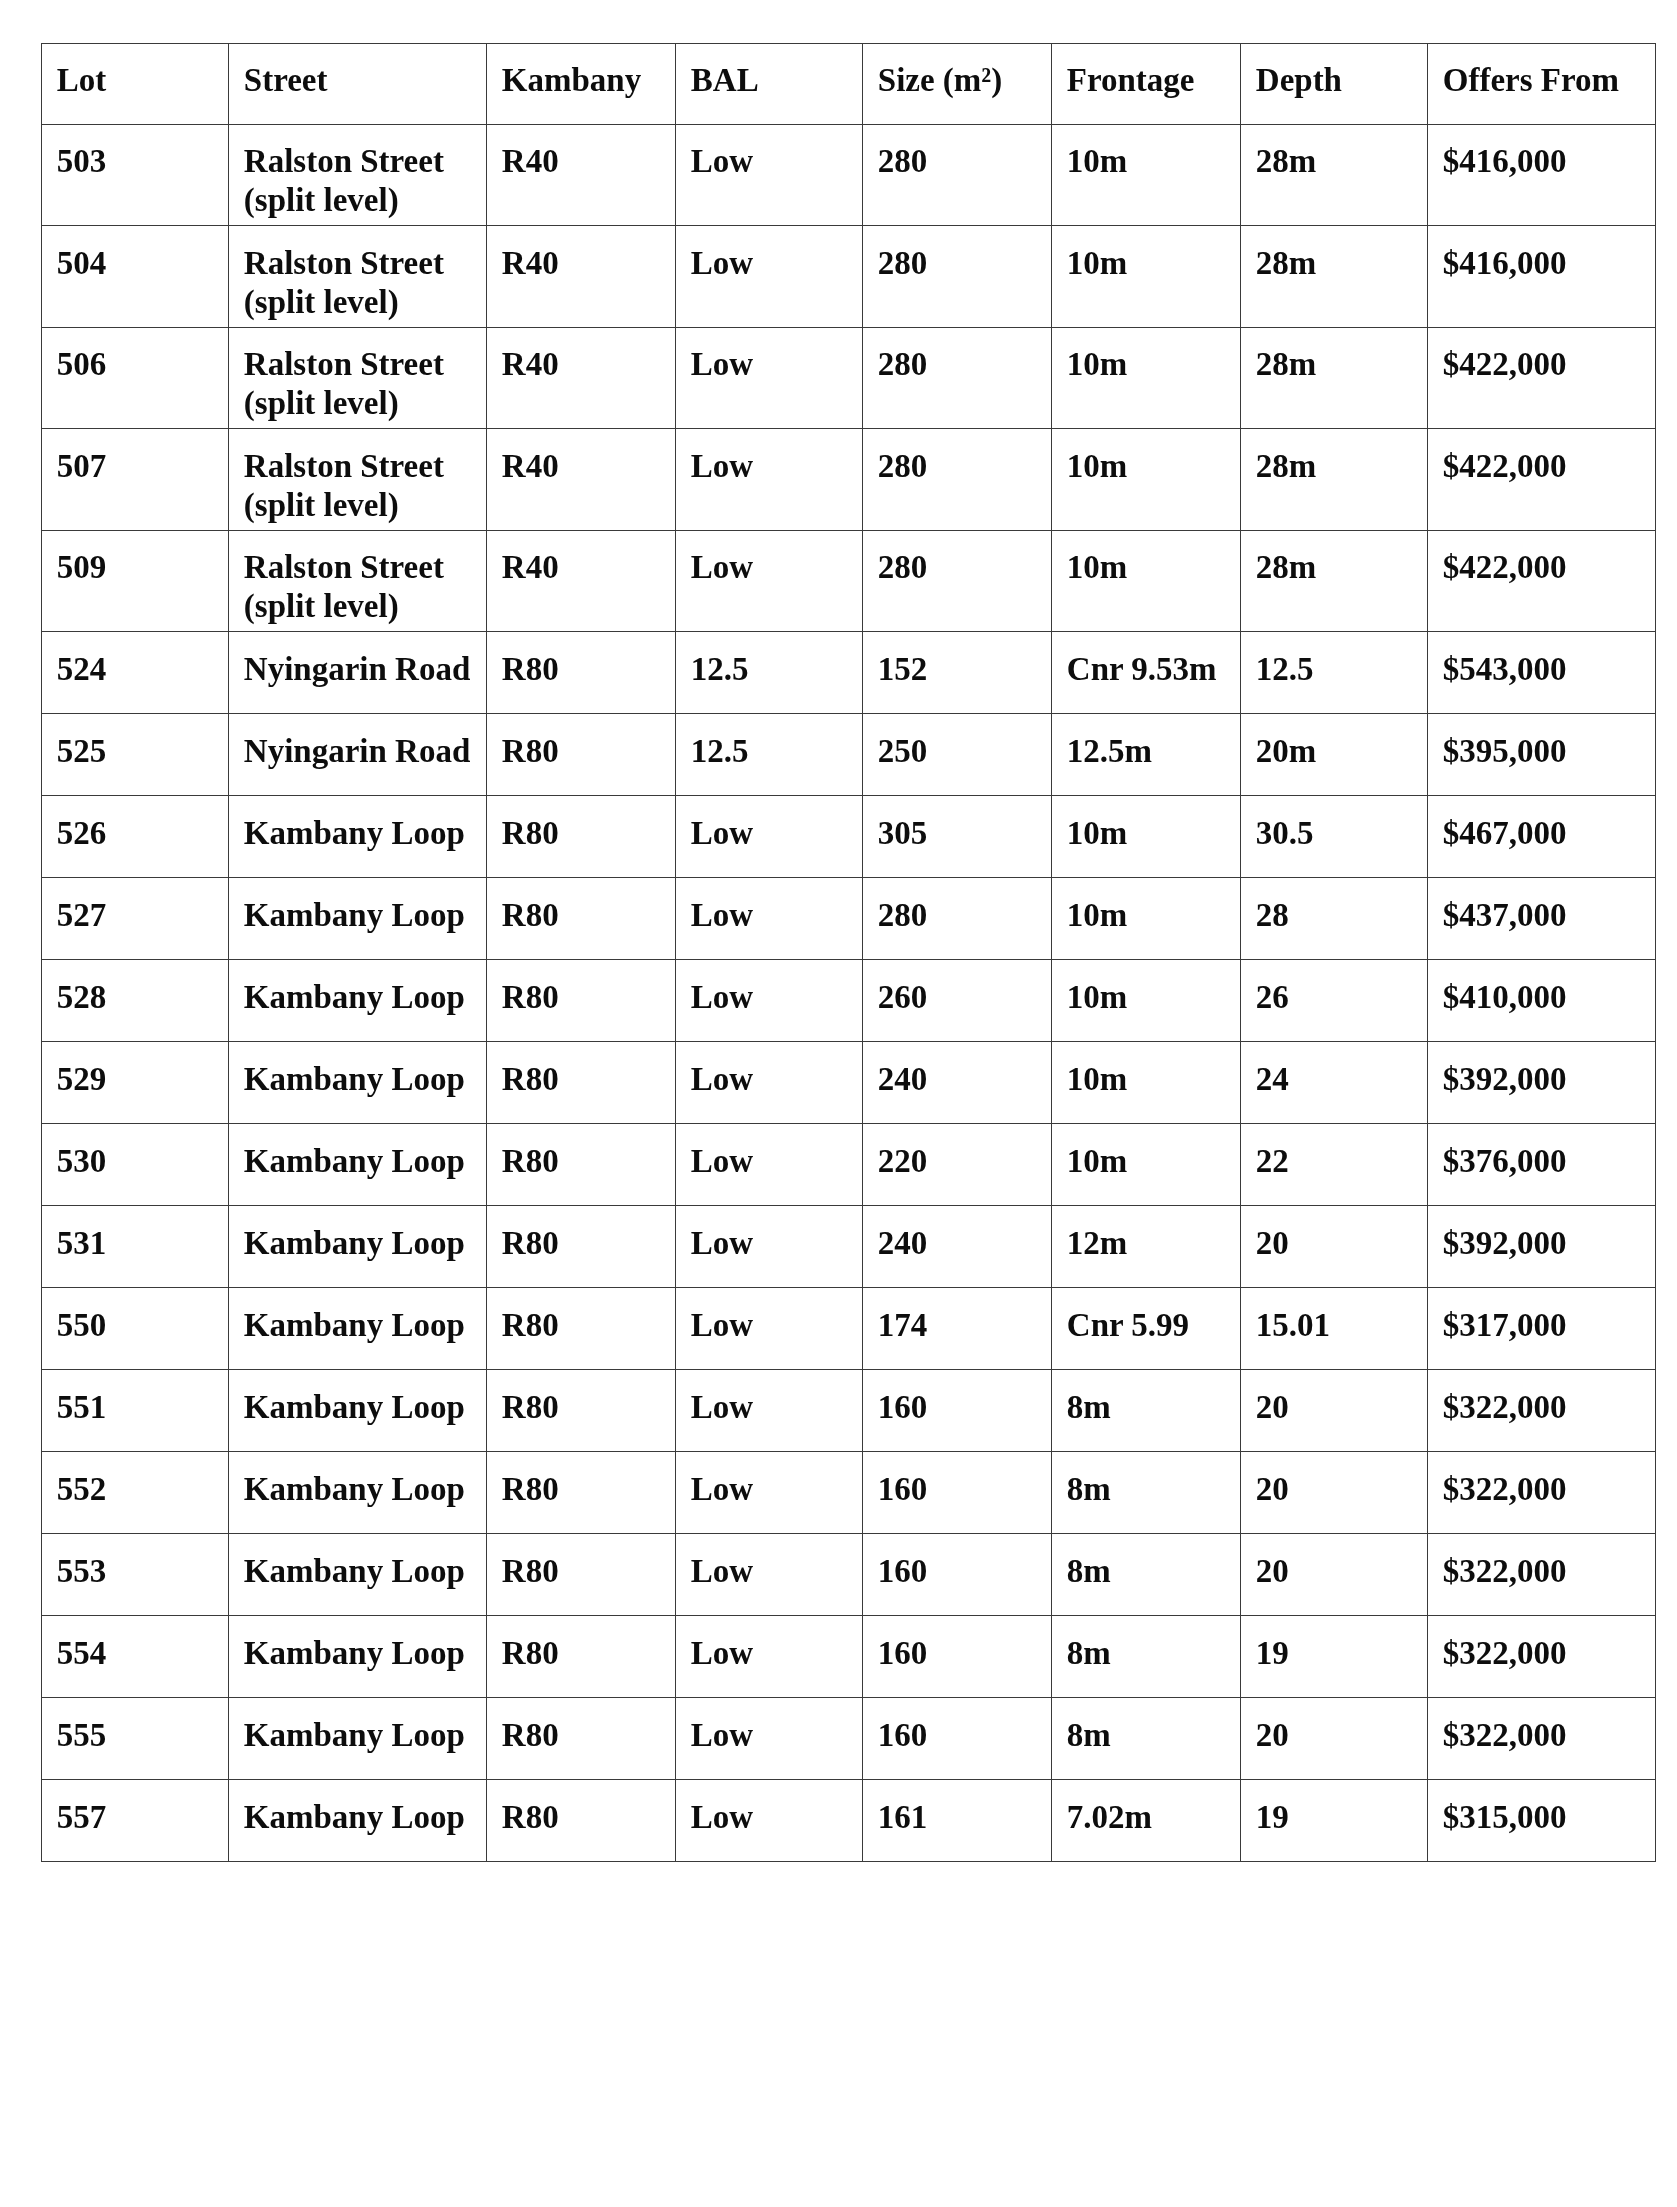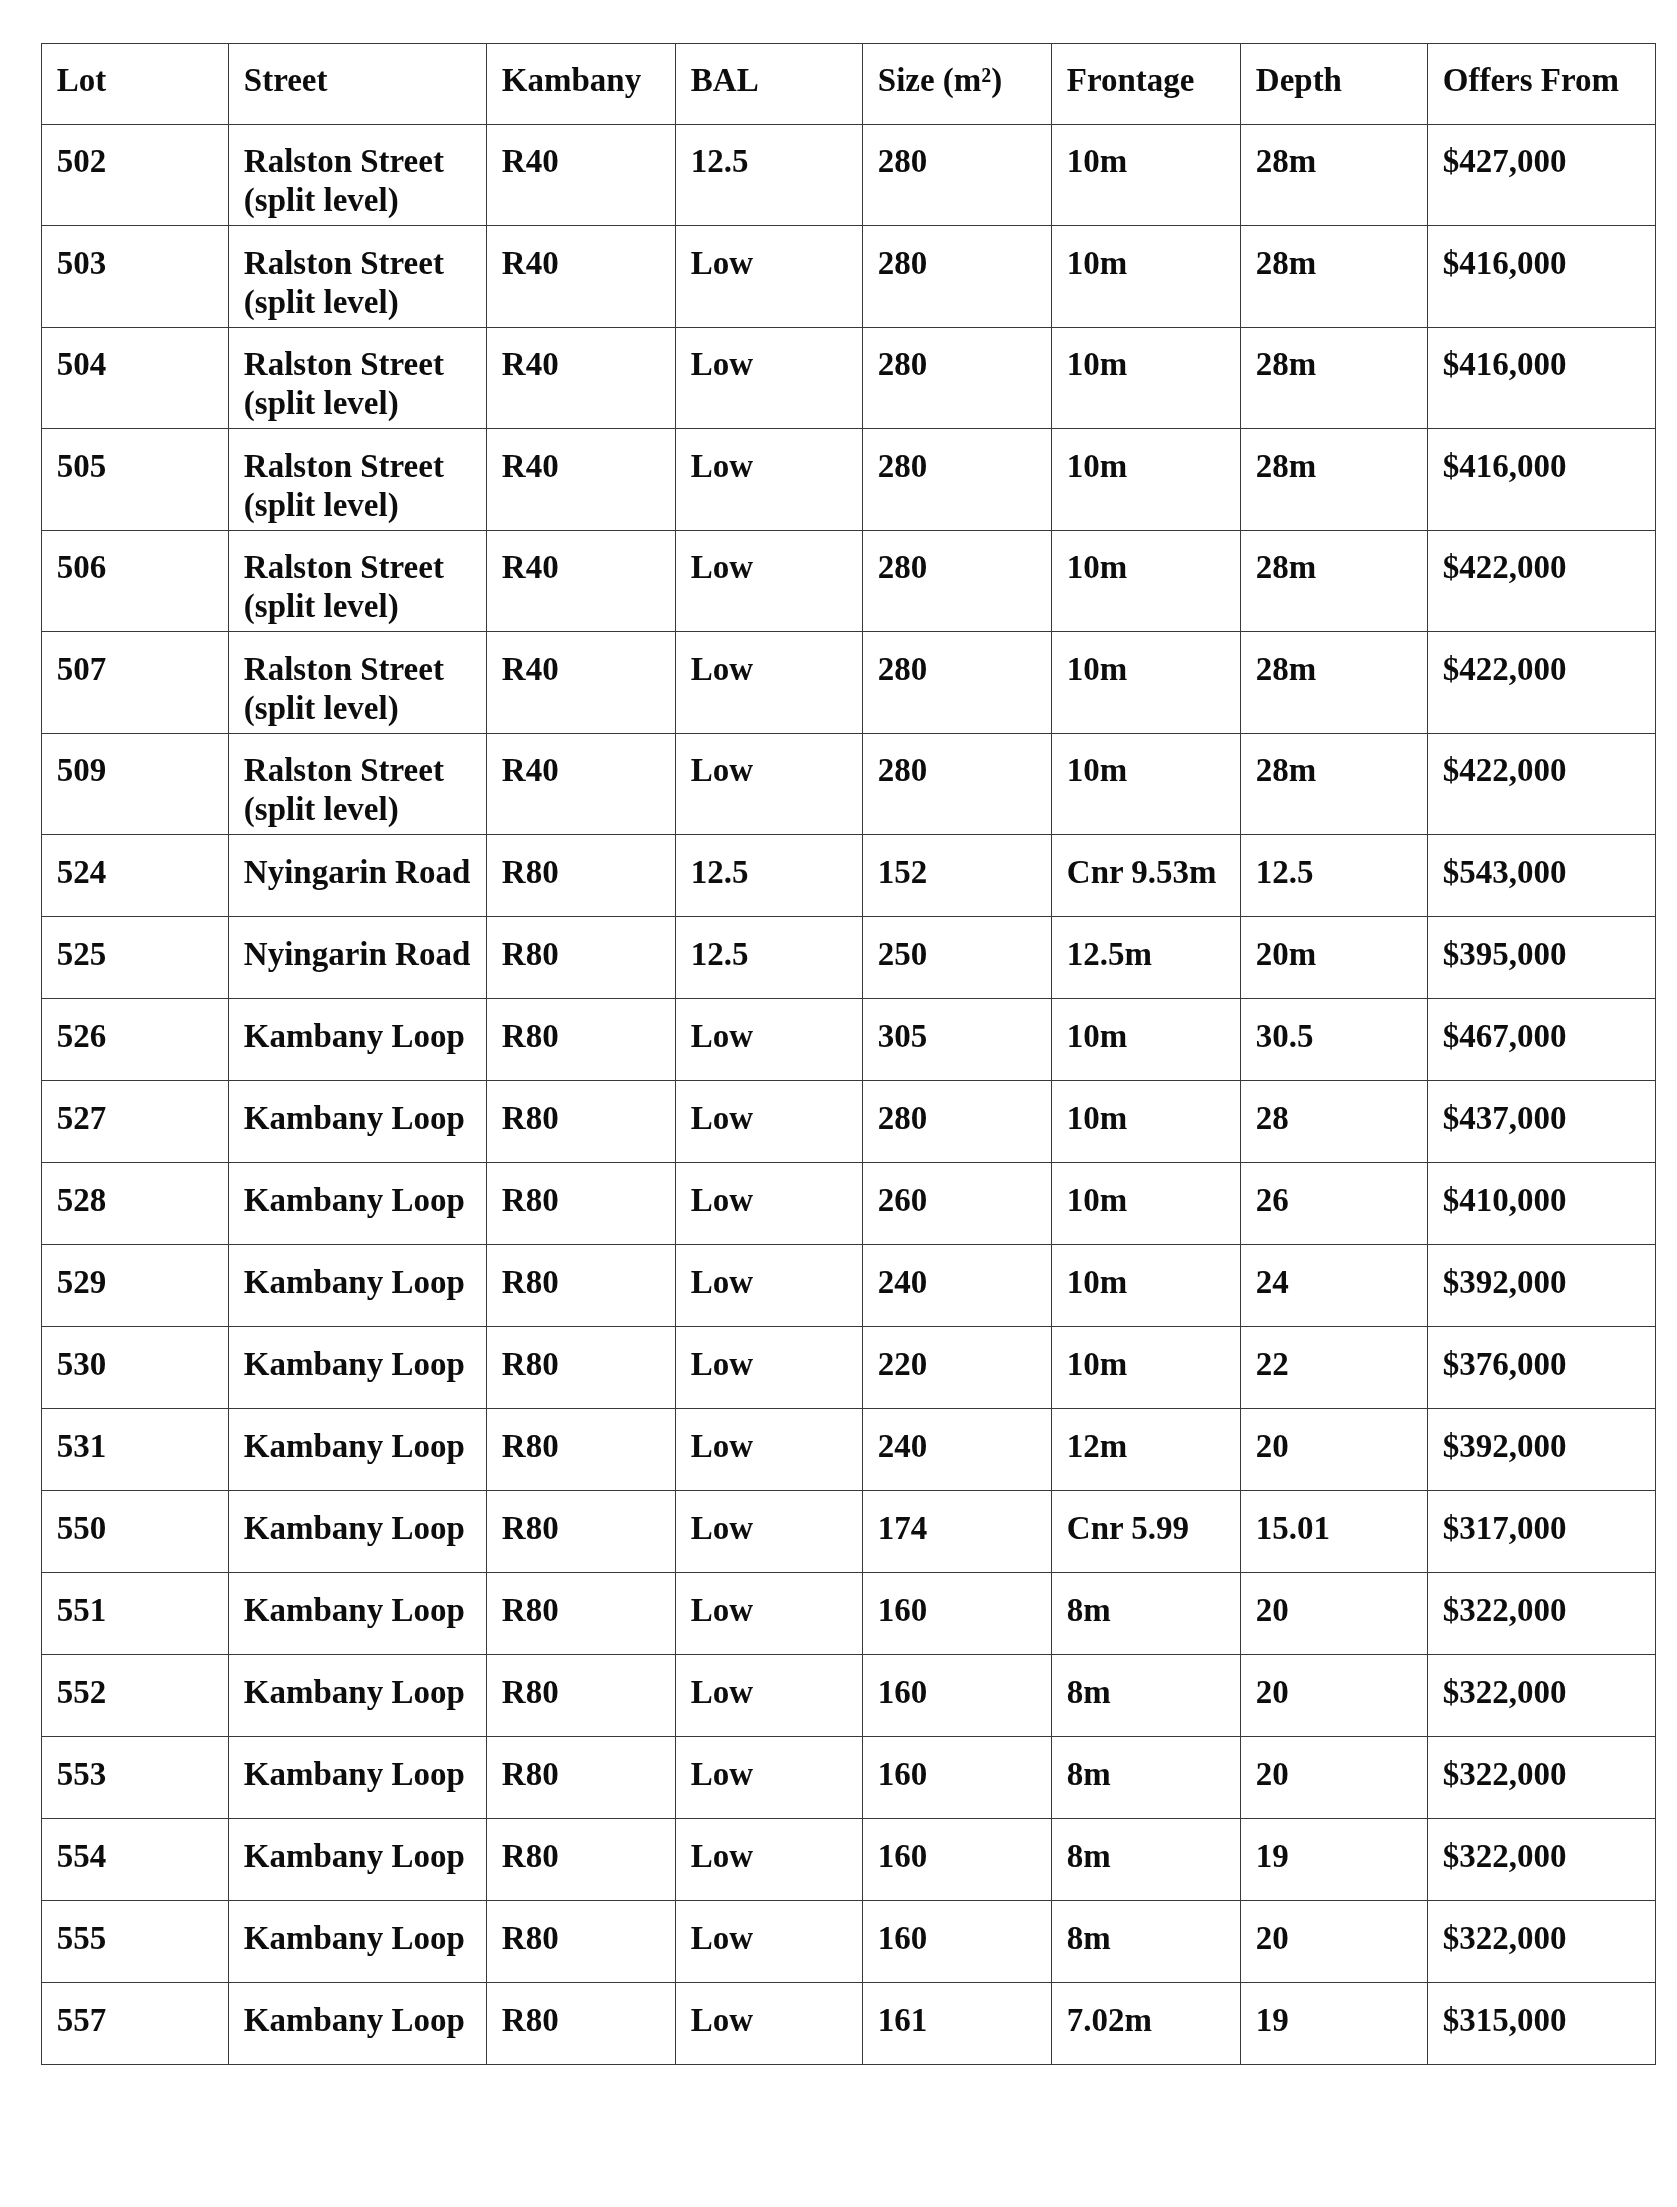--- a/index.html
+++ b/index.html
@@ -65,54 +65,32 @@
       <th>Kambany</th>
       <th>BAL</th>
       <th>Size (m²)</th>
       <th>Frontage</th>
       <th>Depth</th>
       <th>Offers From</th>
     </tr>
   </thead>
   <tbody id="table-body">
       <tr class="tall">
-        <td>502</td>
-        <td>Ralston Street
-(split level)</td>
-        <td>R40</td>
-        <td>12.5</td>
-        <td>280</td>
-        <td>10m</td>
-        <td>28m</td>
-        <td>$427,000</td>
-      </tr>
-      <tr class="tall">
         <td>503</td>
         <td>Ralston Street
 (split level)</td>
         <td>R40</td>
         <td>Low</td>
         <td>280</td>
         <td>10m</td>
         <td>28m</td>
         <td>$416,000</td>
       </tr>
       <tr class="tall">
         <td>504</td>
-        <td>Ralston Street
-(split level)</td>
-        <td>R40</td>
-        <td>Low</td>
-        <td>280</td>
-        <td>10m</td>
-        <td>28m</td>
-        <td>$416,000</td>
-      </tr>
-      <tr class="tall">
-        <td>505</td>
         <td>Ralston Street
 (split level)</td>
         <td>R40</td>
         <td>Low</td>
         <td>280</td>
         <td>10m</td>
         <td>28m</td>
         <td>$416,000</td>
       </tr>
       <tr class="tall">

